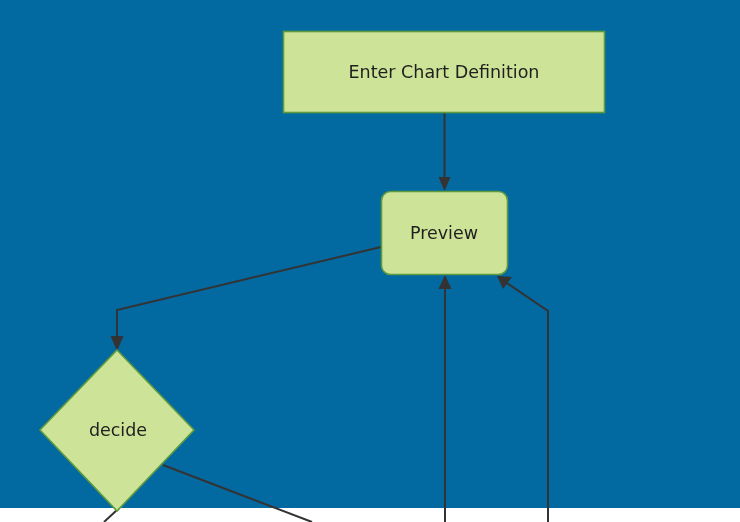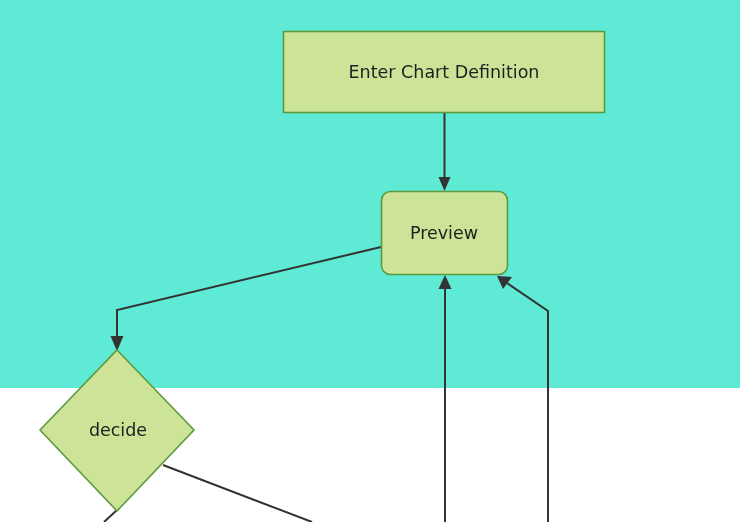--- a/index.html
+++ b/index.html
@@ -9,22 +9,22 @@
   }
   body {
     width: 740px;
     height: 522px;
     overflow: hidden;
     font-family: "DejaVu Sans", sans-serif;
   }
   #diagram-root {
     position: relative;
     width: 740px;
-    height: 388px;
-    background: #5eead4;
+    height: 508px;
+    background: #0369a1;
   }
   #flow-svg {
     position: absolute;
     top: 0;
     left: 0;
     width: 740px;
     height: 522px;
     display: block;
   }
   .node-shape {

